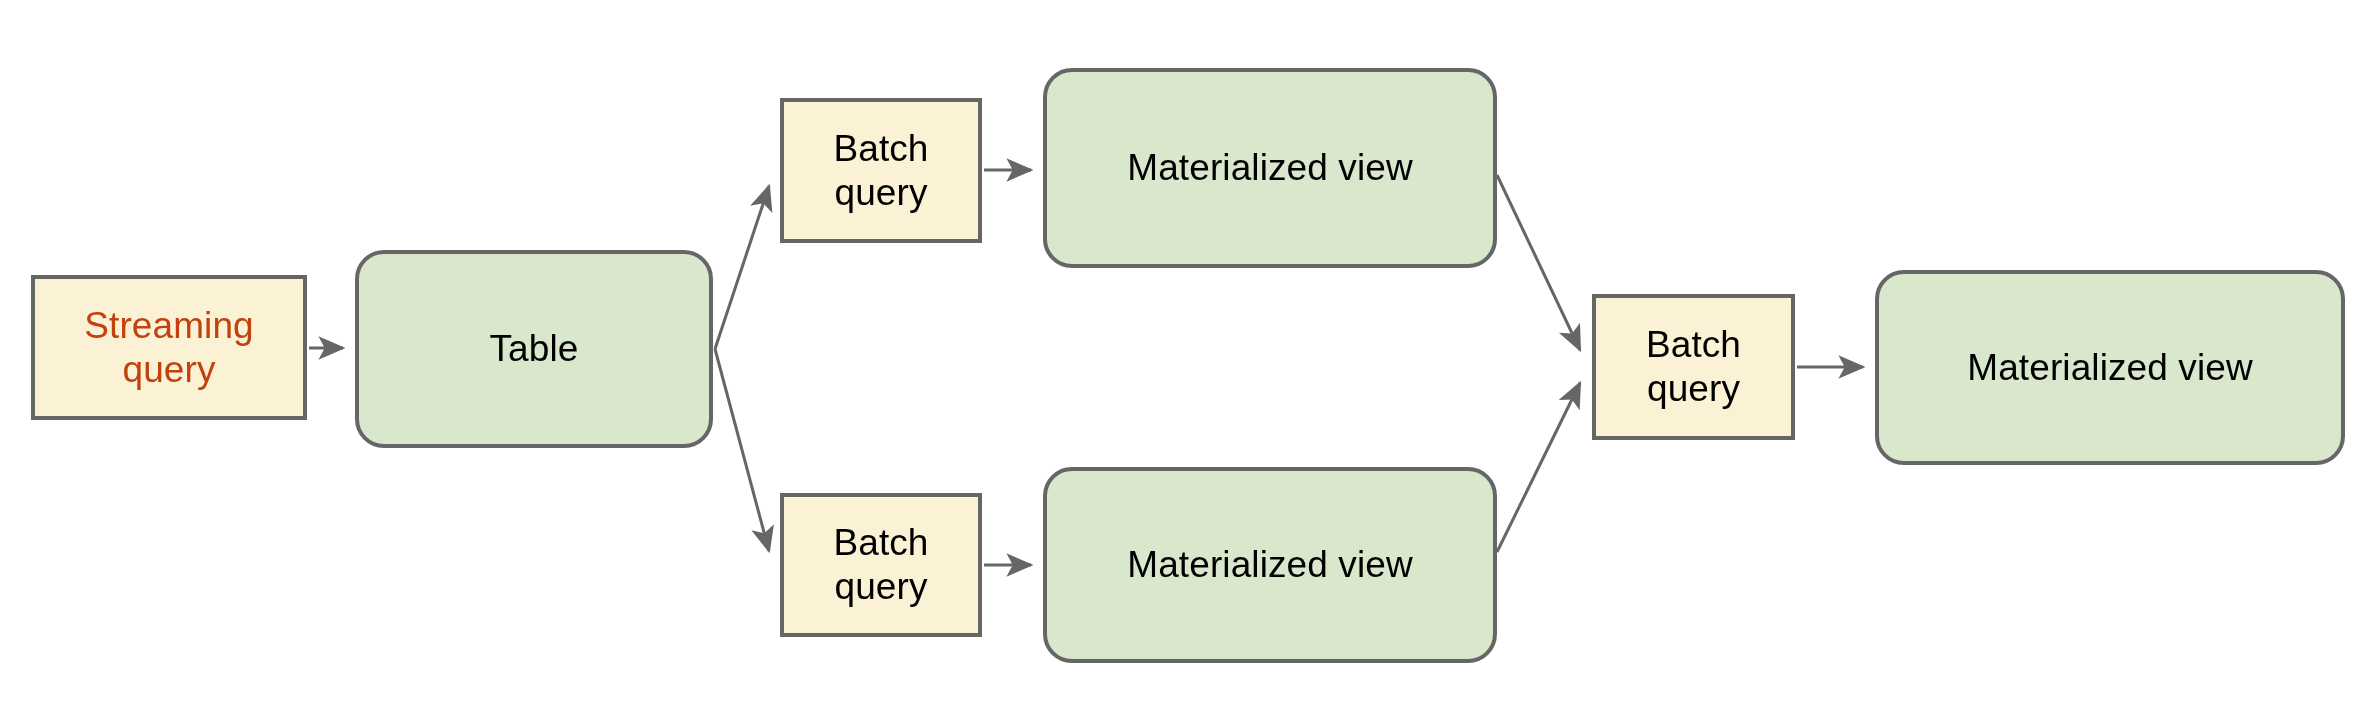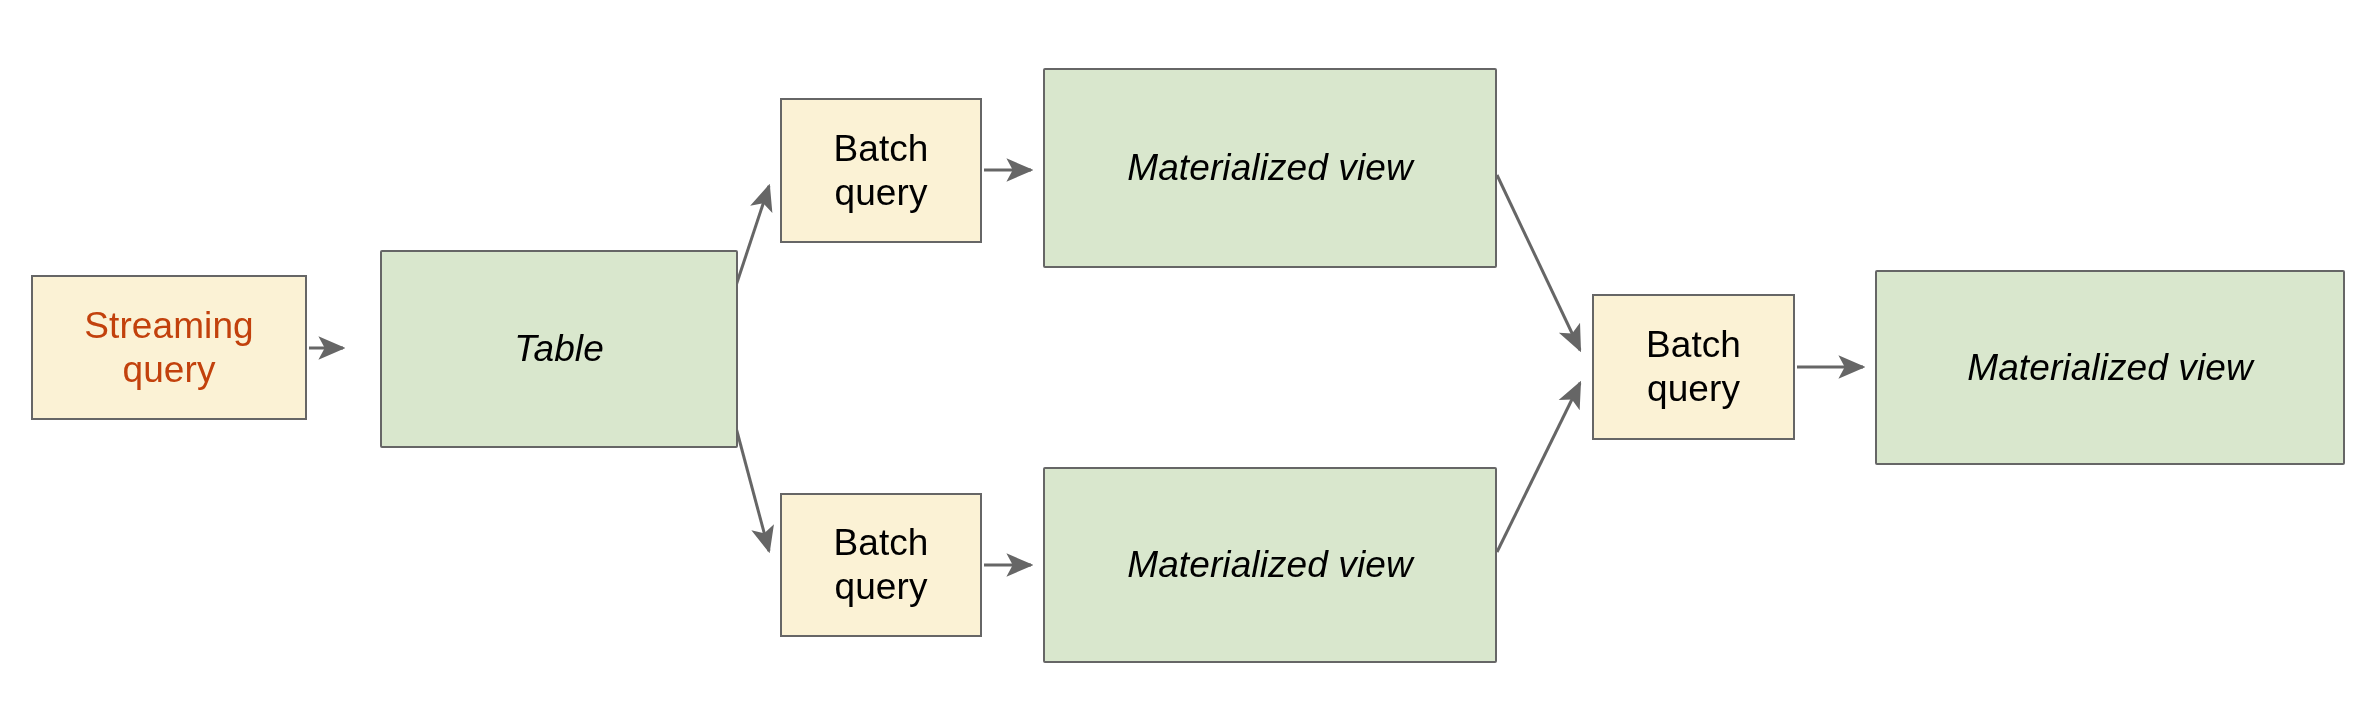--- a/index.html
+++ b/index.html
@@ -26,36 +26,35 @@
     height: 720px;
     pointer-events: none;
   }
   .node {
     position: absolute;
     box-sizing: border-box;
     display: flex;
     align-items: center;
     justify-content: center;
     text-align: center;
-    border: 2px solid #8b5cf6;
+    border: 4px solid #8b5cf6;
     color: #000000;
     font-size: 37px;
     line-height: 1.18;
     letter-spacing: 0.1px;
     white-space: pre-line;
     z-index: 2;
   }
   .node.process {
     background: #fbf2d5;
     border-radius: 0;
   }
   .node.store {
     background: #d9e7cd;
-    border-radius: 2px;
-    font-style: italic;
+    border-radius: 29px;
   }
 </style>
 </head>
 <body>
 
 <div id="canvas" style="background: rgb(255, 255, 255);">
 
   <svg id="edges" viewBox="0 0 2370 720" width="2370" height="720" xmlns="http://www.w3.org/2000/svg">
     <defs>
       <marker id="arrowhead" markerWidth="9" markerHeight="9" refX="8.2" refY="4.5" orient="auto" markerUnits="strokeWidth">
@@ -92,21 +91,21 @@
     </g>
 
     <g>
       <line x1="1797" y1="367" x2="1863" y2="367" stroke="#666666" stroke-width="3" marker-end="url(#arrowhead)"></line>
     </g>
   </svg>
 
   <div class="node process" id="node-streaming-query" style="left: 31px; top: 275px; width: 276px; height: 145px; background: rgb(251, 242, 213); border-color: rgb(102, 102, 102); color: #c2410c; border-radius: 0px;">Streaming
 query</div>
 
-  <div class="node store" id="node-table" style="left: 355px; top: 250px; width: 358px; height: 198px; background: rgb(217, 231, 205); border-color: rgb(102, 102, 102); color: rgb(0, 0, 0); margin-left: 25px;">Table</div>
+  <div class="node store" id="node-table" style="left: 355px; top: 250px; width: 358px; height: 198px; background: rgb(217, 231, 205); border-color: rgb(102, 102, 102); color: rgb(0, 0, 0);">Table</div>
 
   <div class="node process" id="node-batch-query-top" style="left: 780px; top: 98px; width: 202px; height: 145px; background: rgb(251, 242, 213); border-color: rgb(102, 102, 102); color: rgb(0, 0, 0); border-radius: 0px;">Batch
 query</div>
 
   <div class="node store" id="node-materialized-view-top" style="left: 1043px; top: 68px; width: 454px; height: 200px; background: rgb(217, 231, 205); border-color: rgb(102, 102, 102); color: rgb(0, 0, 0);">Materialized view</div>
 
   <div class="node process" id="node-batch-query-bottom" style="left: 780px; top: 493px; width: 202px; height: 144px; background: rgb(251, 242, 213); border-color: rgb(102, 102, 102); color: rgb(0, 0, 0); border-radius: 0px;">Batch
 query</div>
 
   <div class="node store" id="node-materialized-view-bottom" style="left: 1043px; top: 467px; width: 454px; height: 196px; background: rgb(217, 231, 205); border-color: rgb(102, 102, 102); color: rgb(0, 0, 0);">Materialized view</div>

